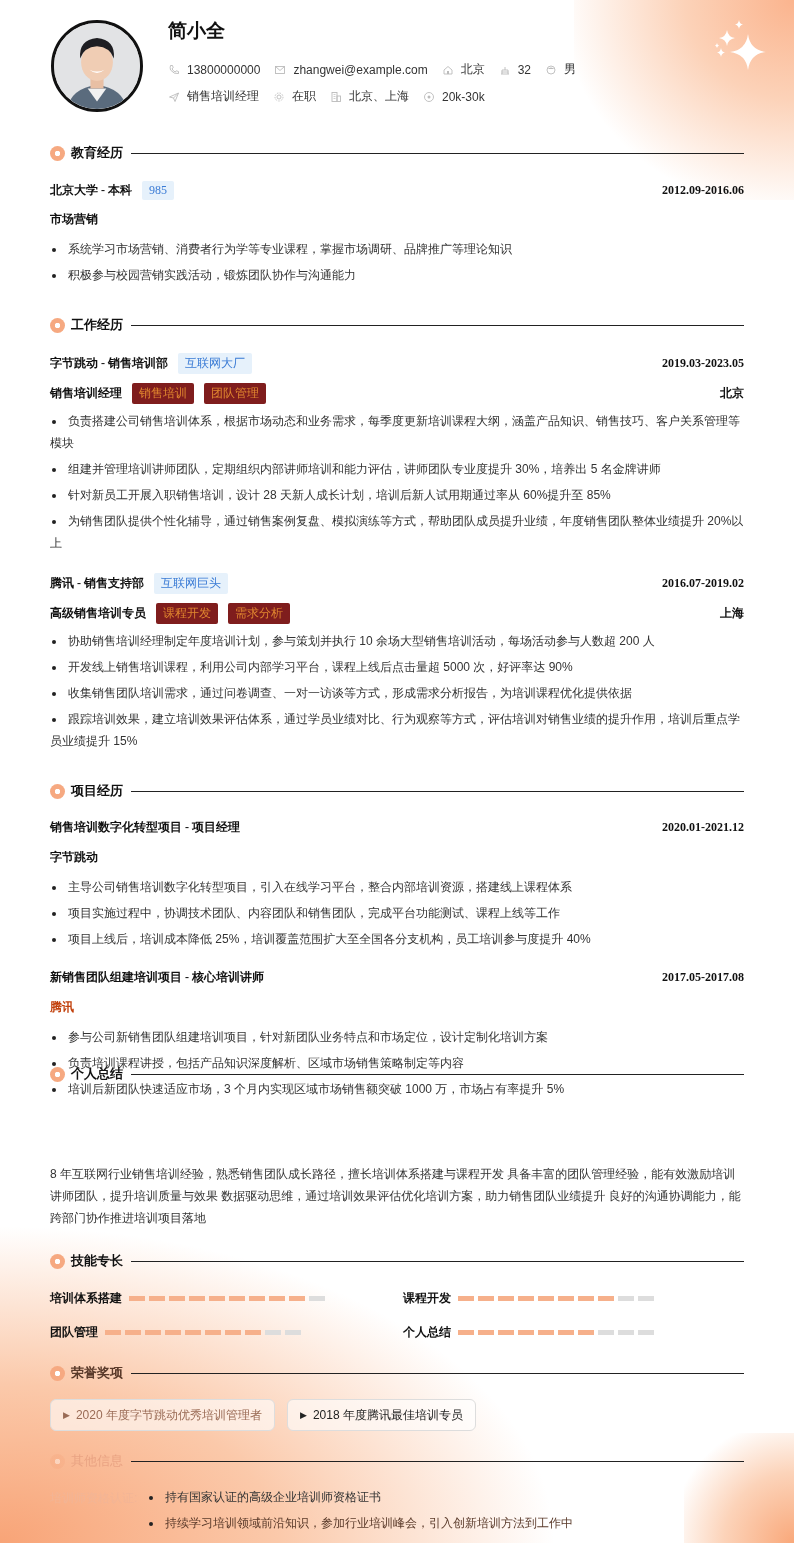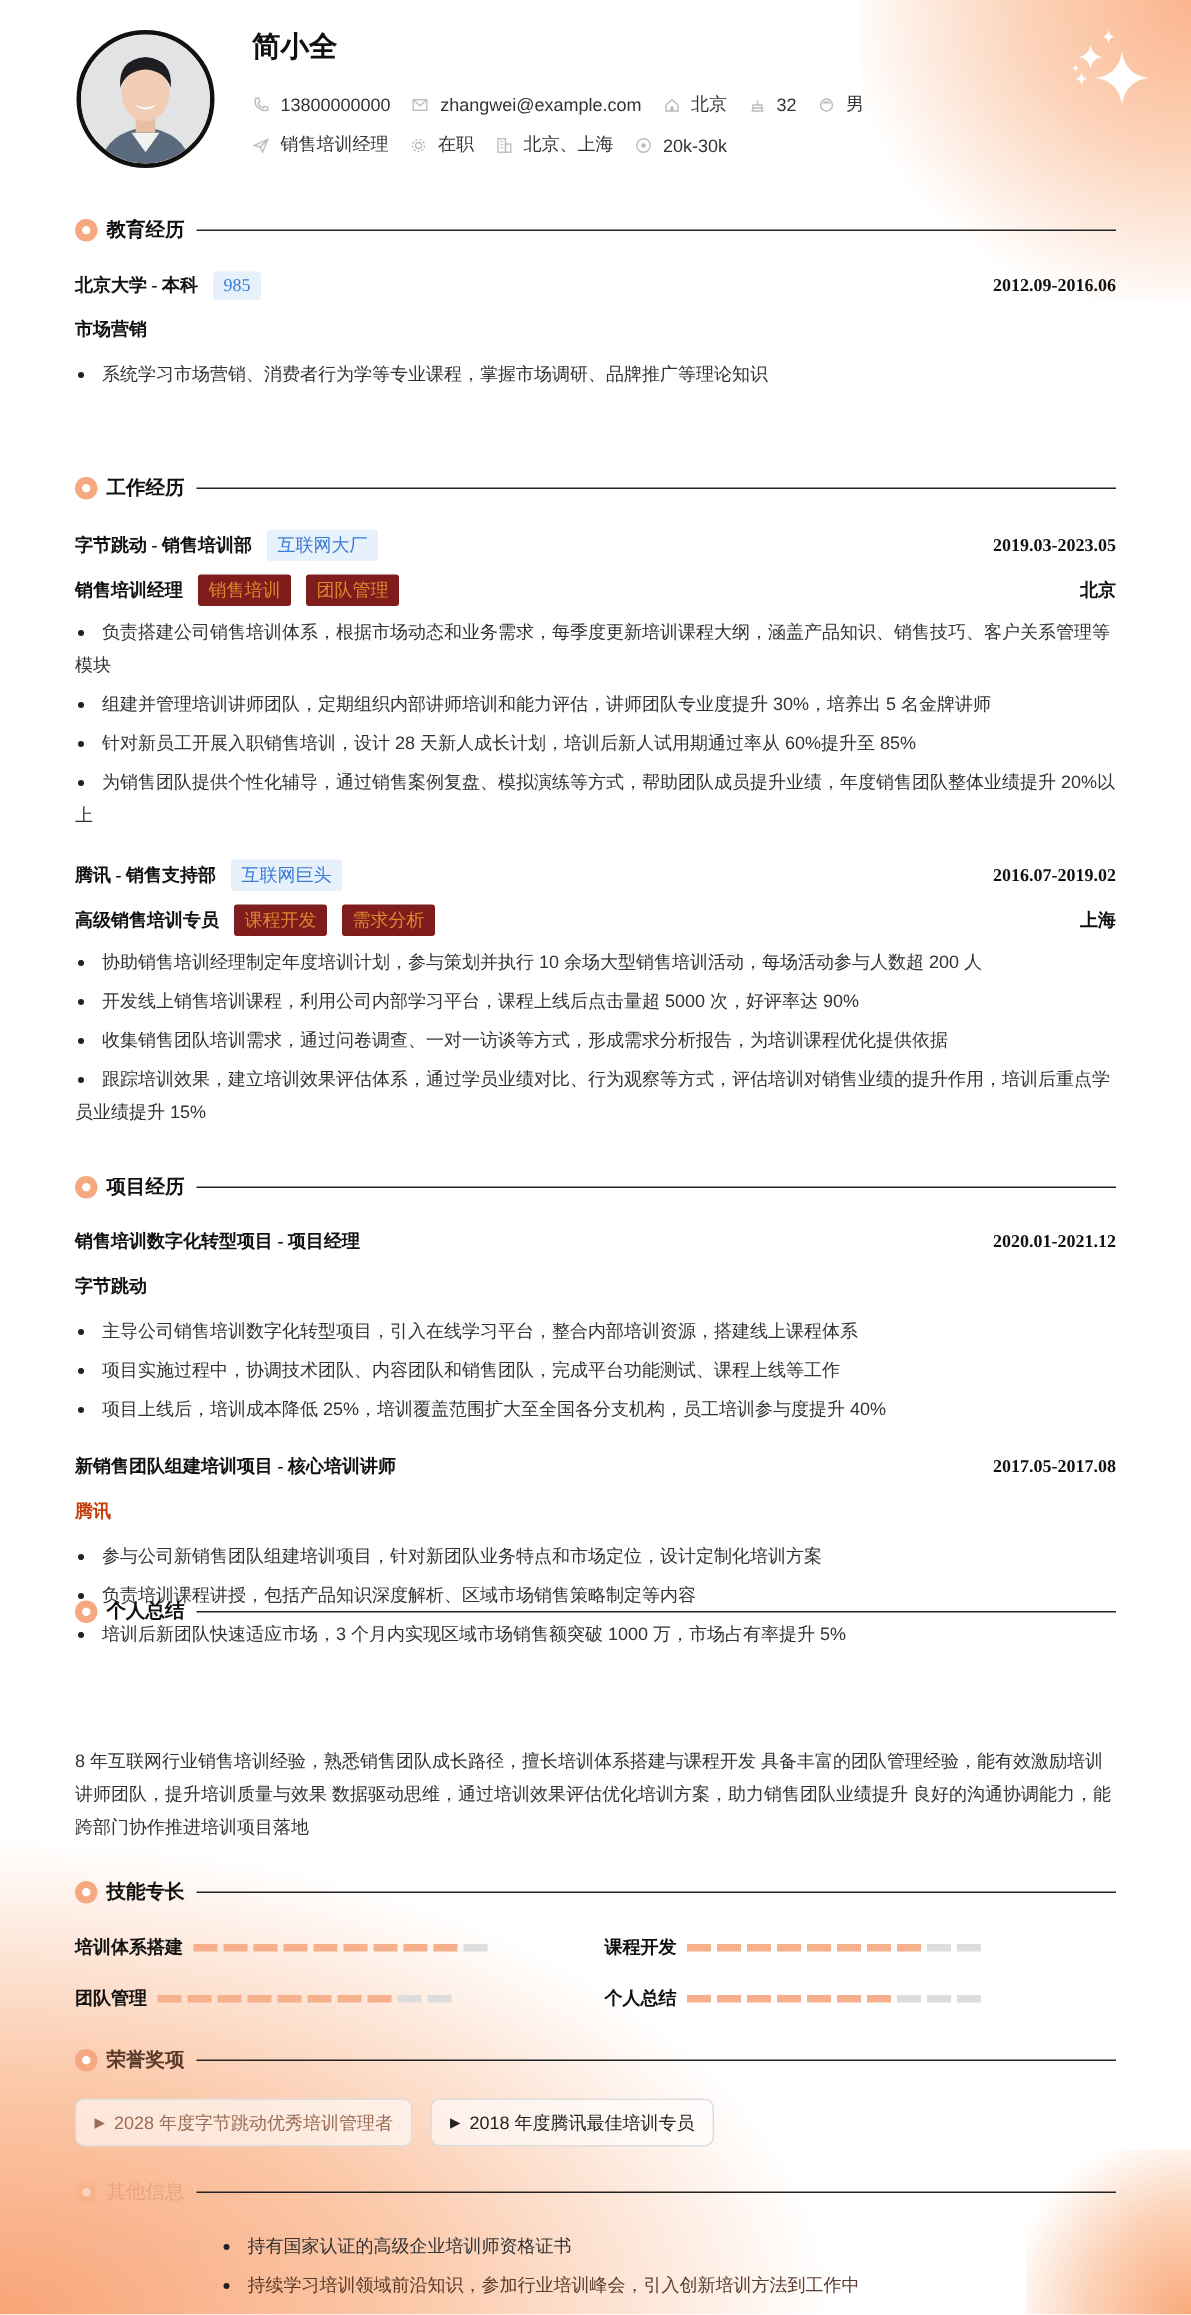--- a/index.html
+++ b/index.html
@@ -204,20 +204,21 @@
 <div class="row-head" style="top:181px;">
   <div class="l">
       <span>北京大学 - 本科</span>
       <span class="tag-blue">985</span>
     </div>
   <div class="r">2012.09-2016.06</div>
 </div>
 <div class="abs" style="left:50px; top:211px; font-weight:bold; font-size:12px; color:#111;">市场营销</div>
 <ul class="bullets" style="top:238px;">
   <li>系统学习市场营销、消费者行为学等专业课程，掌握市场调研、品牌推广等理论知识</li>
+  <li>积极参与校园营销实践活动，锻炼团队协作与沟通能力</li>
 </ul>
 
 <div class="section-title" style="top:316px;">
   <span class="sec-ic"></span>
   <span class="sec-label">工作经历</span>
   <span class="sec-line"></span>
 </div>
 
 <div class="row-head" style="top:353px;">
   <div class="l">
@@ -367,21 +368,21 @@
     </span>
 </div>
 
 <div class="section-title" style="top:1364px;">
   <span class="sec-ic"></span>
   <span class="sec-label" style="color:#5a3a2a;">荣誉奖项</span>
   <span class="sec-line"></span>
 </div>
 <div class="award faded" style="left:50px;">
   <span class="tri">▶</span>
-  <span>2028 年度字节跳动优秀培训管理者</span>
+  <span>2020 年度字节跳动优秀培训管理者</span>
 </div>
 <div class="award" style="left:287px;">
   <span class="tri">▶</span>
   <span>2018 年度腾讯最佳培训专员</span>
 </div>
 
 <div class="section-title" style="top:1452px;">
   <span class="sec-ic" style="opacity:0.4;"></span>
   <span class="sec-label" style="color:#e9a383; font-weight:normal;">其他信息</span>
   <span class="sec-line"></span>

